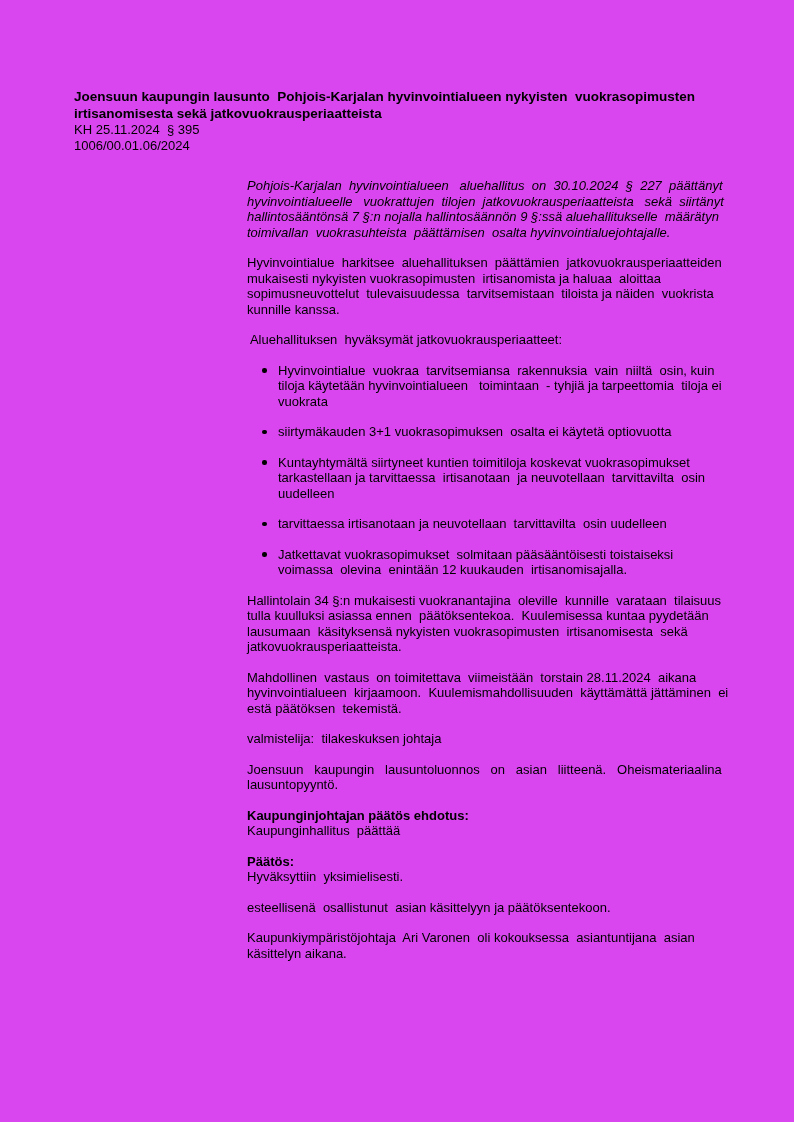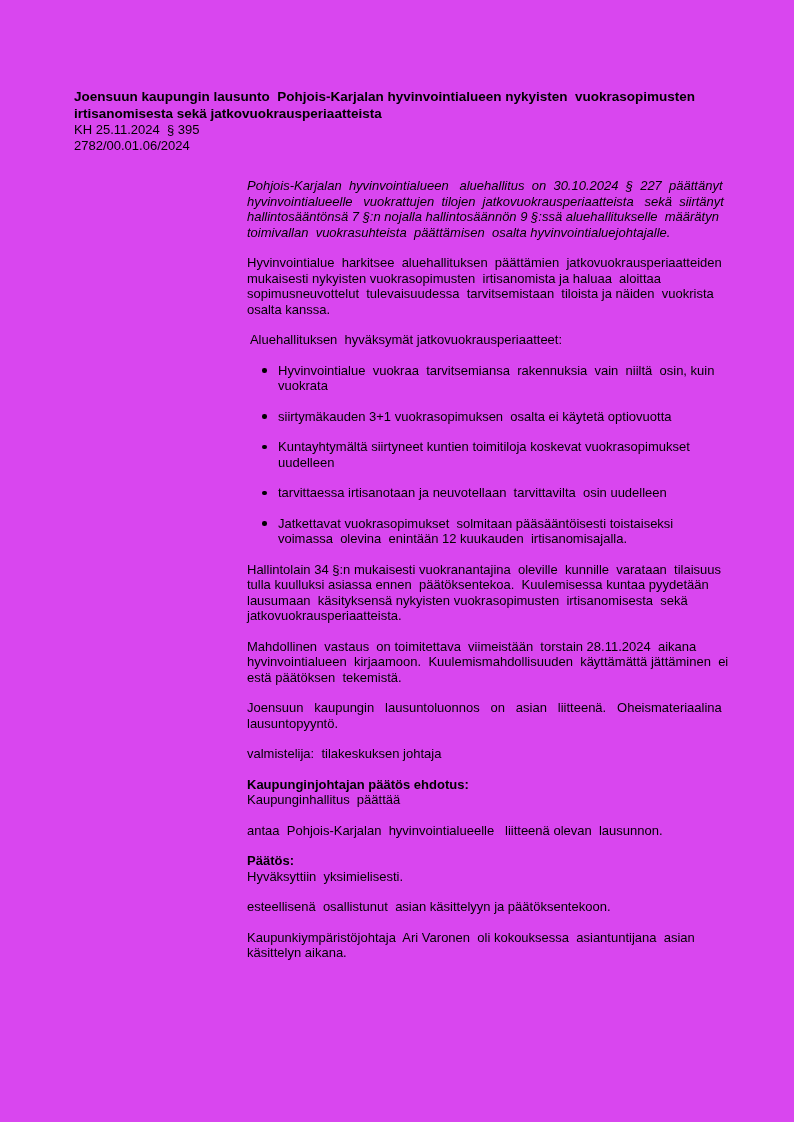--- a/index.html
+++ b/index.html
@@ -84,52 +84,54 @@
 <body>
 
 <div class="page">
   <div class="doc-header">
     <h1 class="doc-title">
       <div class="line">Joensuun kaupungin lausunto  Pohjois-Karjalan hyvinvointialueen nykyisten  vuokrasopimusten</div>
       <div class="line">irtisanomisesta sekä jatkovuokrausperiaatteista</div>
     </h1>
     <div class="doc-ref">
       <div class="line">KH 25.11.2024  § 395</div>
-      <div class="line">2782/00.01.06/2024</div>
+      <div class="line">1006/00.01.06/2024</div>
     </div>
   </div>
   <div class="doc-body" id="doc-body">
       <div class="para">
         <div class="line">Pohjois-Karjalan  hyvinvointialueen   aluehallitus  on  30.10.2024  §  227  päättänyt</div>
         <div class="line">hyvinvointialueelle   vuokrattujen  tilojen  jatkovuokrausperiaatteista   sekä  siirtänyt</div>
         <div class="line">hallintosääntönsä 7 §:n nojalla hallintosäännön 9 §:ssä aluehallitukselle  määrätyn</div>
         <div class="line">toimivallan  vuokrasuhteista  päättämisen  osalta hyvinvointialuejohtajalle.</div>
       </div>
       <div class="para">
         <div class="line">Hyvinvointialue  harkitsee  aluehallituksen  päättämien  jatkovuokrausperiaatteiden</div>
         <div class="line">mukaisesti nykyisten vuokrasopimusten  irtisanomista ja haluaa  aloittaa</div>
         <div class="line">sopimusneuvottelut  tulevaisuudessa  tarvitsemistaan  tiloista ja näiden  vuokrista</div>
-        <div class="line">osalta kanssa.</div>
+        <div class="line">kunnille kanssa.</div>
       </div>
       <div class="para">
         <div class="line"> Aluehallituksen  hyväksymät jatkovuokrausperiaatteet:</div>
       </div>
       <ul class="bullets">
         <li>
           <span class="dot"></span>
           <div class="line">Hyvinvointialue  vuokraa  tarvitsemiansa  rakennuksia  vain  niiltä  osin, kuin</div>
+          <div class="line">tiloja käytetään hyvinvointialueen   toimintaan  - tyhjiä ja tarpeettomia  tiloja ei</div>
           <div class="line">vuokrata</div>
         </li>
         <li>
           <span class="dot"></span>
           <div class="line">siirtymäkauden 3+1 vuokrasopimuksen  osalta ei käytetä optiovuotta</div>
         </li>
         <li>
           <span class="dot"></span>
           <div class="line">Kuntayhtymältä siirtyneet kuntien toimitiloja koskevat vuokrasopimukset</div>
+          <div class="line">tarkastellaan ja tarvittaessa  irtisanotaan  ja neuvotellaan  tarvittavilta  osin</div>
           <div class="line">uudelleen</div>
         </li>
         <li>
           <span class="dot"></span>
           <div class="line">tarvittaessa irtisanotaan ja neuvotellaan  tarvittavilta  osin uudelleen</div>
         </li>
         <li>
           <span class="dot"></span>
           <div class="line">Jatkettavat vuokrasopimukset  solmitaan pääsääntöisesti toistaiseksi</div>
           <div class="line">voimassa  olevina  enintään 12 kuukauden  irtisanomisajalla.</div>
@@ -140,34 +142,31 @@
         <div class="line">tulla kuulluksi asiassa ennen  päätöksentekoa.  Kuulemisessa kuntaa pyydetään</div>
         <div class="line">lausumaan  käsityksensä nykyisten vuokrasopimusten  irtisanomisesta  sekä</div>
         <div class="line">jatkovuokrausperiaatteista.</div>
       </div>
       <div class="para">
         <div class="line">Mahdollinen  vastaus  on toimitettava  viimeistään  torstain 28.11.2024  aikana</div>
         <div class="line">hyvinvointialueen  kirjaamoon.  Kuulemismahdollisuuden  käyttämättä jättäminen  ei</div>
         <div class="line">estä päätöksen  tekemistä.</div>
       </div>
       <div class="para">
+        <div class="line">valmistelija:  tilakeskuksen johtaja</div>
+      </div>
+      <div class="para">
         <div class="line">Joensuun   kaupungin   lausuntoluonnos   on   asian   liitteenä.   Oheismateriaalina</div>
         <div class="line">lausuntopyyntö.</div>
-      </div>
-      <div class="para">
-        <div class="line">valmistelija:  tilakeskuksen johtaja</div>
       </div>
       <div class="para heading">
         <div class="line">Kaupunginjohtajan päätös ehdotus:</div>
       </div>
       <div class="para tight">
         <div class="line">Kaupunginhallitus  päättää</div>
-      </div>
-      <div class="para">
-        <div class="line">antaa  Pohjois-Karjalan  hyvinvointialueelle   liitteenä olevan  lausunnon.</div>
       </div>
       <div class="para heading">
         <div class="line">Päätös:</div>
       </div>
       <div class="para tight">
         <div class="line">Hyväksyttiin  yksimielisesti.</div>
       </div>
       <div class="para">
         <div class="line">esteellisenä  osallistunut  asian käsittelyyn ja päätöksentekoon.</div>
       </div>

